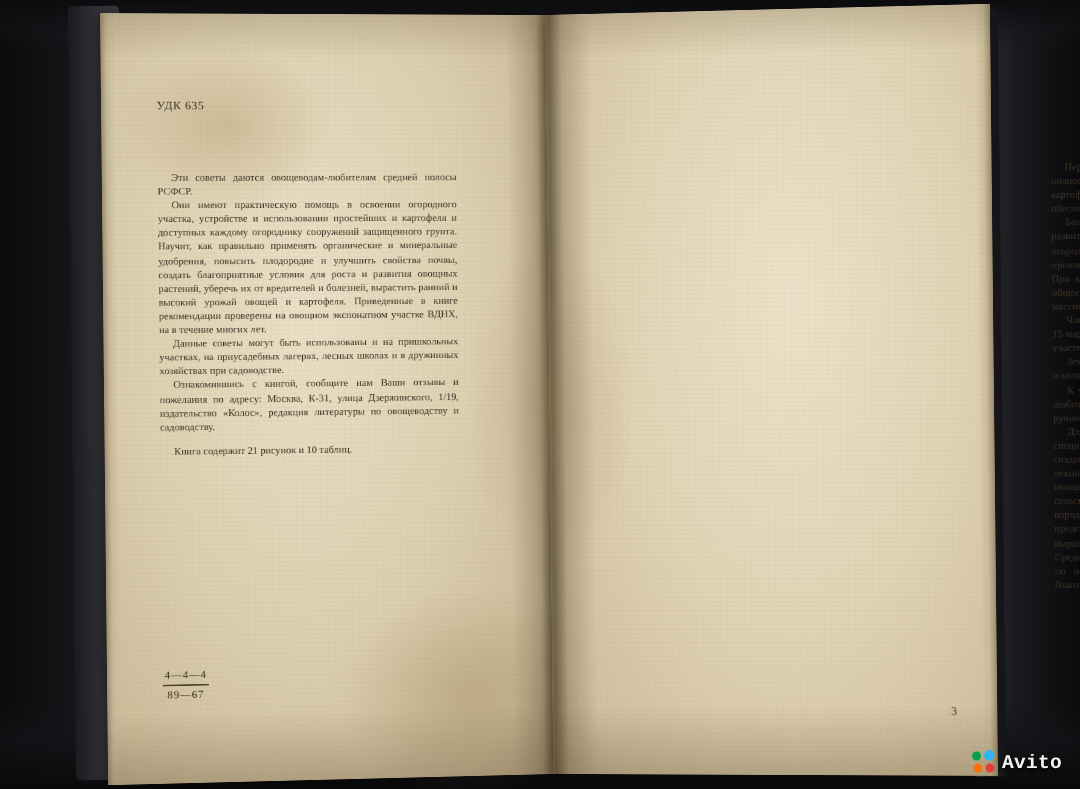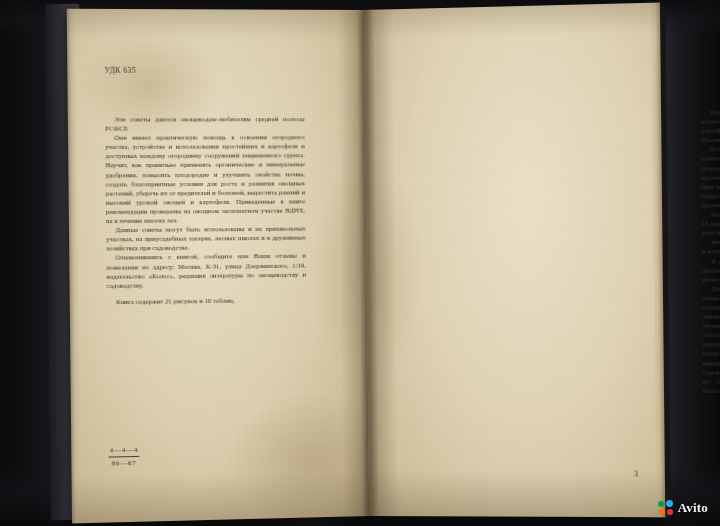--- a/index.html
+++ b/index.html
@@ -207,23 +207,24 @@
     transform: rotate(-0.6deg);
     border-radius: 3px;
   }
 
   
   .watermark {
     position: absolute;
     right: 12px;
     bottom: 10px;
     display: flex;
+    align-items: center;
     gap: 4px;
     color: #ffffff;
-    font-family: Liberation Serif, serif;
+    font-family: Liberation Mono, monospace;
     font-size: 13px;
     font-weight: bold;
     letter-spacing: 0.2px;
     opacity: 0.96;
     text-shadow: 0 1px 2px rgba(0,0,0,0.8);
   }
   .wm-dots {
     position: relative;
     width: 16px;
     height: 16px;

